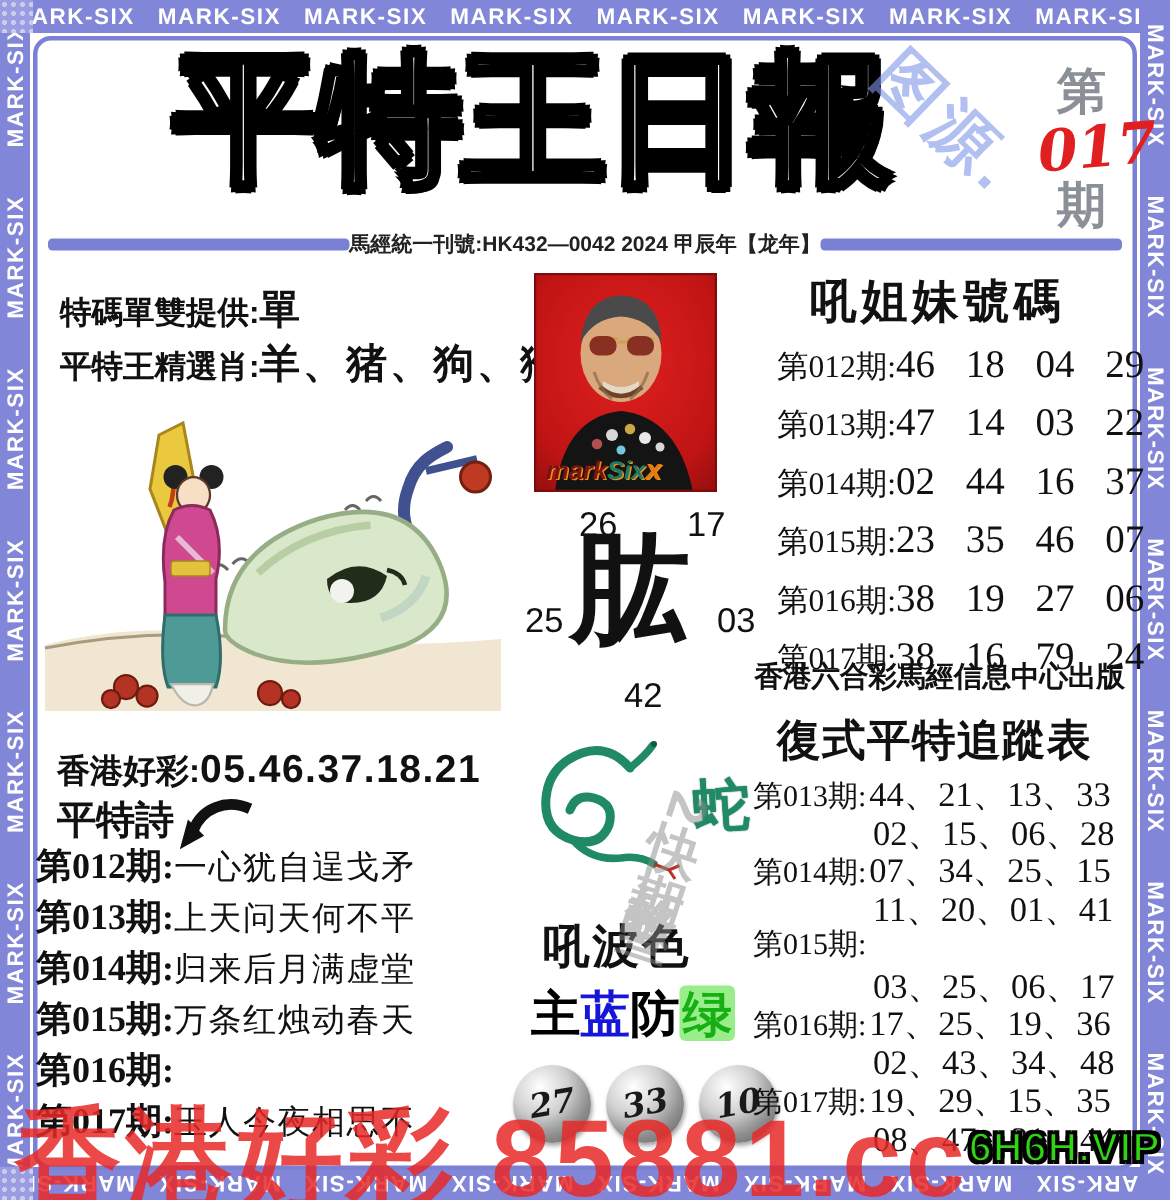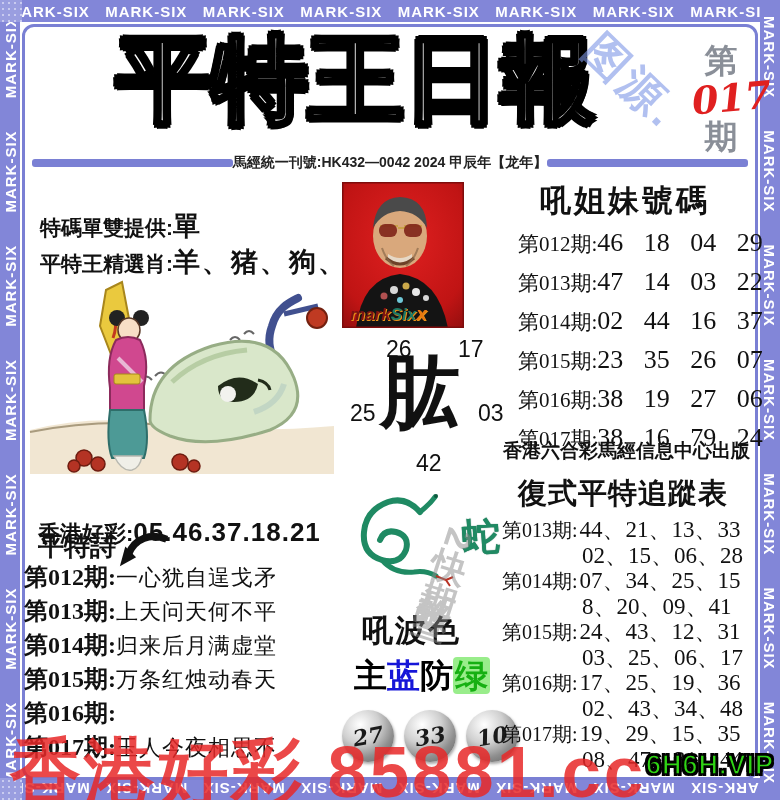--- a/index.html
+++ b/index.html
@@ -30,33 +30,33 @@
          text-shadow:-3px -3px 0 #000,3px -3px 0 #000,-3px 3px 0 #000,3px 3px 0 #000,
                      0 -4px 0 #000,0 4px 0 #000,-4px 0 0 #000,4px 0 0 #000;}
   .issue{left:692px;top:42px;width:58px;text-align:center;line-height:38px;}
   .issue .ip{font-size:33px;color:#8a8f98;font-weight:bold;display:block;}
   .issue .inum{font-size:38px;color:#e02020;font-weight:900;font-style:italic;display:block;
                font-family:"DejaVu Serif",serif;transform:rotate(-5deg);}
   .sub-row{left:32px;top:154px;width:716px;display:flex;align-items:center;gap:0;}
   .sub-bar{flex:1;height:8px;background:#7a80d4;border-radius:3px;}
   .sub-text{font-size:14px;font-weight:bold;color:#222;white-space:nowrap;}
   
-  .lline{display:flex;align-items:baseline;white-space:nowrap;margin-top:20px;}
+  .lline{display:flex;align-items:baseline;white-space:nowrap;}
   .lline .lab{font-size:21px;font-weight:bold;color:#111;}
   .lline .val{font-size:27px;font-weight:bold;color:#111;letter-spacing:2px;}
   .pingma .lab{font-size:22px;}
   .pingma .val{font-size:26px;letter-spacing:1px;}
   .poem-title{display:flex;align-items:center;gap:2px;}
   .poem-title .pt{font-size:26px;font-weight:bold;color:#111;}
   .poems{left:24px;top:561px;width:340px;}
   .poem-row{display:flex;align-items:baseline;white-space:nowrap;height:34px;}
   .poem-row .pi{font-size:24px;font-weight:bold;color:#111;font-family:"Liberation Serif",serif;}
   .poem-row .px{font-size:22px;color:#111;font-family:"Liberation Serif","DejaVu Serif",serif;letter-spacing:1px;}
   
-  .photo{left:342px;top:182px;width:140px;height:146px;}
+  .photo{left:356px;top:182px;width:140px;height:146px;}
   .photo-logo{position:absolute;left:8px;bottom:3px;font-size:17px;font-weight:900;font-style:italic;
               text-shadow:1px 1px 0 #e89018;letter-spacing:0;}
   .photo-logo .m1{color:#7c1212;}
   .photo-logo .m2{color:#1d7a66;}
   .photo-logo .m3{color:#e87810;font-size:19px;}
   .pick{left:350px;top:336px;width:162px;height:142px;}
   .pick span{position:absolute;font-size:23px;color:#111;}
   .pick .n-tl{left:36px;top:0;}   .pick .n-tr{left:108px;top:0;}
   .pick .n-l{left:0;top:64px;}    .pick .n-r{left:128px;top:64px;}
   .pick .n-b{left:66px;top:114px;}
@@ -333,21 +333,21 @@
     <div class="sis-row">
         <span class="si">第013期:</span>
         <span class="sn">47 14 03 22</span>
       </div>
     <div class="sis-row">
         <span class="si">第014期:</span>
         <span class="sn">02 44 16 37</span>
       </div>
     <div class="sis-row">
         <span class="si">第015期:</span>
-        <span class="sn">23 35 26 07</span>
+        <span class="sn">23 35 46 07</span>
       </div>
     <div class="sis-row">
         <span class="si">第016期:</span>
         <span class="sn">38 19 27 06</span>
       </div>
     <div class="sis-row">
         <span class="si">第017期:</span>
         <span class="sn">38 16 79 24</span>
       </div>
   </div>
@@ -359,26 +359,25 @@
           <span class="ti">第013期:</span>
           <span class="tn">44、21、13、33</span>
         </div>
       <div class="trk-l2"><span class="tn">02、15、06、28</span></div>
     </div>
     <div>
       <div class="trk-l1">
           <span class="ti">第014期:</span>
           <span class="tn">07、34、25、15</span>
         </div>
-      <div class="trk-l2"><span class="tn">8、20、09、41</span></div>
+      <div class="trk-l2"><span class="tn">11、20、01、41</span></div>
     </div>
     <div>
       <div class="trk-l1">
           <span class="ti">第015期:</span>
-          <span class="tn">24、43、12、31</span>
         </div>
       <div class="trk-l2"><span class="tn">03、25、06、17</span></div>
     </div>
     <div>
       <div class="trk-l1">
           <span class="ti">第016期:</span>
           <span class="tn">17、25、19、36</span>
         </div>
       <div class="trk-l2"><span class="tn">02、43、34、48</span></div>
     </div>

